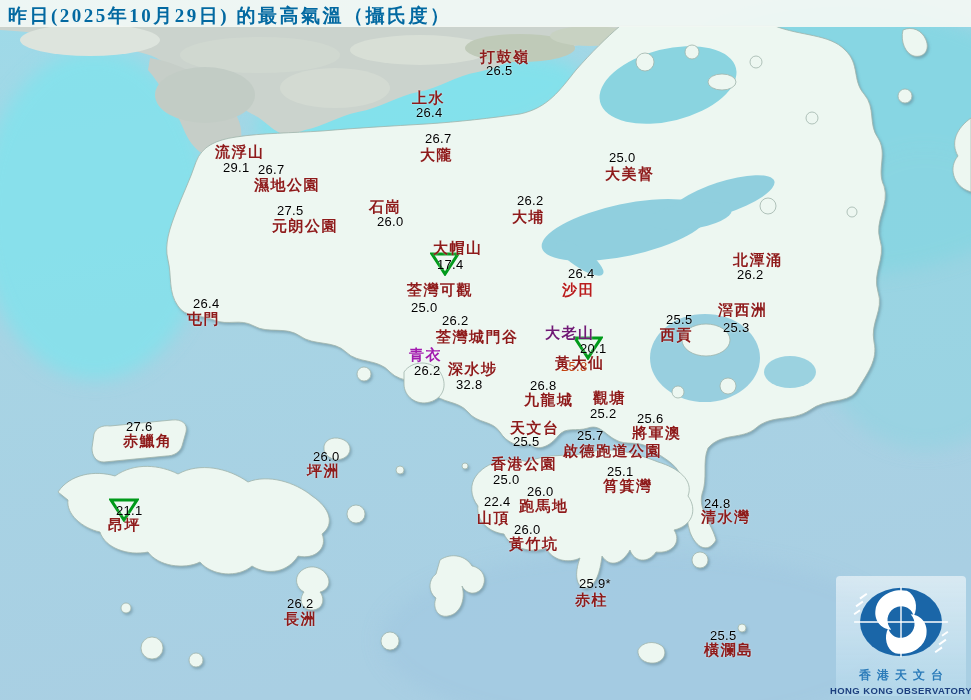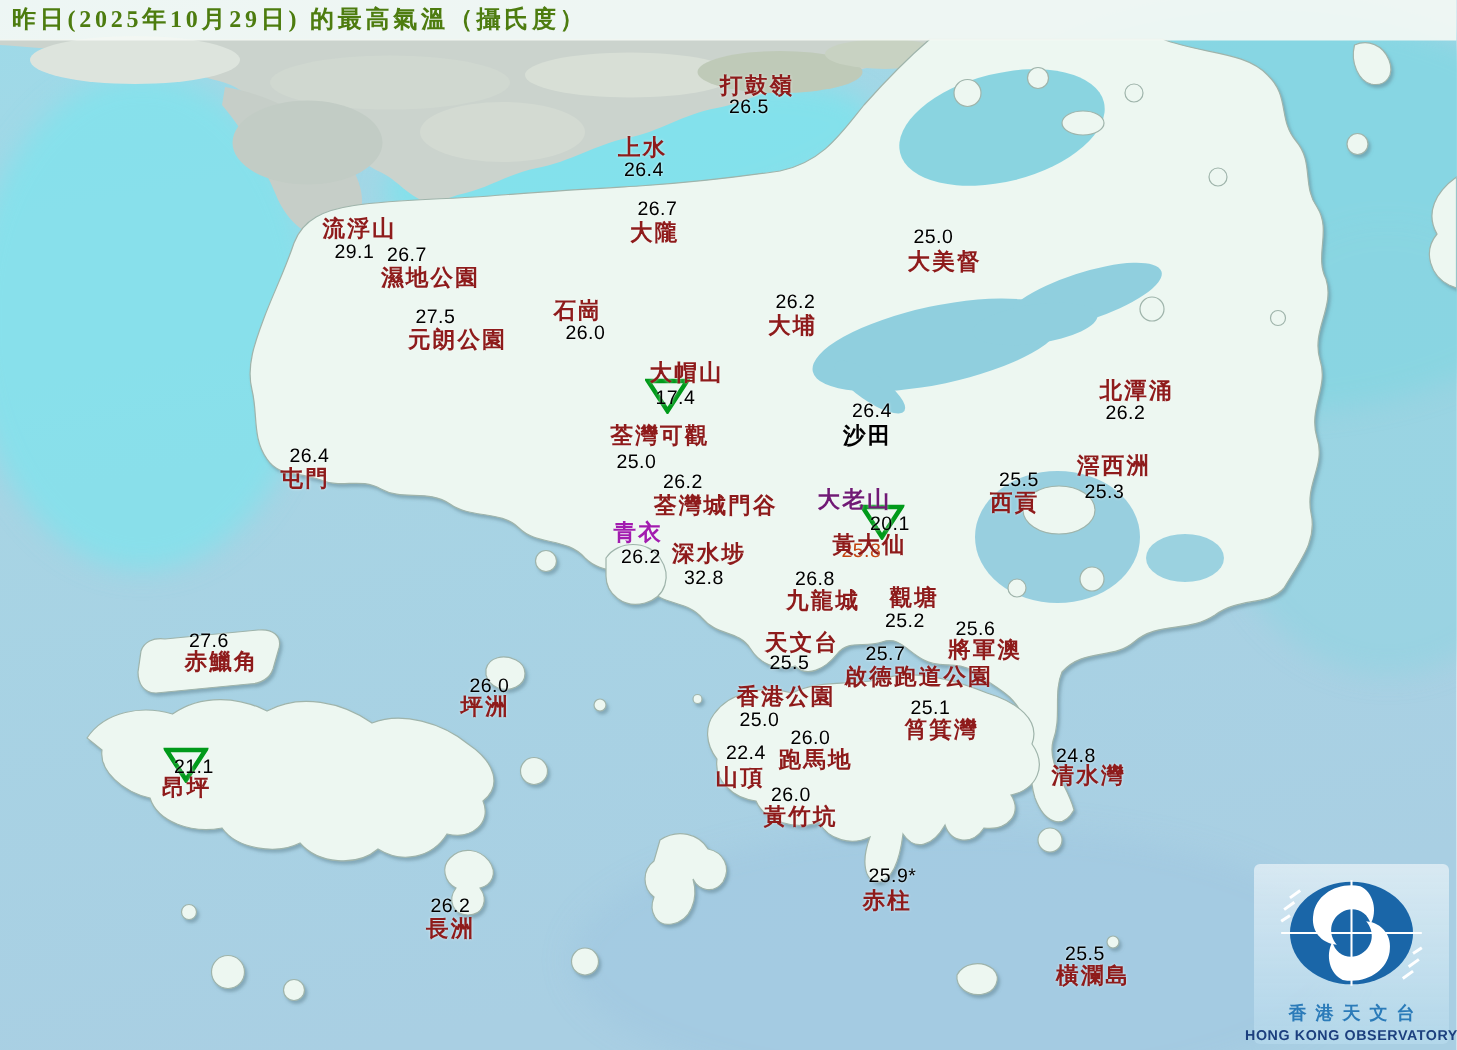--- a/index.html
+++ b/index.html
@@ -1,21 +1,21 @@
 <!DOCTYPE html>
 <html><head>
 <meta charset="utf-8">
 <style>
   html,body{margin:0;padding:0;background:#dfe9ee;}
   .stage{position:relative;width:971px;height:700px;overflow:hidden;
          font-family:"Liberation Sans",sans-serif;}
   .stage svg.map{position:absolute;left:0;top:0;z-index:0;}
   .map-title{position:absolute;left:8px;top:3px;z-index:5;
-     font-family:"Liberation Serif",serif;font-size:16px;font-weight:600;
-     color:#4d7c0f;letter-spacing:2.5px;white-space:nowrap;}
+     font-family:"Liberation Serif",serif;font-size:19px;font-weight:600;
+     color:#0369a1;letter-spacing:2.5px;white-space:nowrap;}
   #stations{position:absolute;left:0;top:0;width:100%;height:100%;z-index:4;pointer-events:none;}
   .station{position:absolute;left:0;top:0;}
   .s-name{position:absolute;white-space:nowrap;z-index:3;
      font-family:"Liberation Serif",serif;font-size:15px;font-weight:600;
      color:#8e1b1b;letter-spacing:1.5px;text-shadow:0 0 2px rgba(255,255,255,.65);}
   .s-val{position:absolute;white-space:nowrap;z-index:3;
      font-family:Liberation Sans, sans-serif;font-size:13px;color:#000;
      letter-spacing:.3px;text-shadow:0 0 2px rgba(255,255,255,.75);}
   .tri{position:absolute;z-index:2;}
   .tri polygon{fill:none;stroke:#009a1a;stroke-width:3;}
@@ -215,21 +215,21 @@
       <span class="s-name" style="left: 512px; top: 208px; color: rgb(142, 27, 27);">大埔</span>
     </div>
       <div class="station">
 
       <span class="s-val" style="left: 737px; top: 267px; color: rgb(0, 0, 0);">26.2</span>
       <span class="s-name" style="left: 733px; top: 251px; color: rgb(142, 27, 27);">北潭涌</span>
     </div>
       <div class="station">
 
       <span class="s-val" style="left: 568px; top: 266px; color: rgb(0, 0, 0);">26.4</span>
-      <span class="s-name" style="left: 562px; top: 281px; color: #000000;">沙田</span>
+      <span class="s-name" style="left: 562px; top: 281px; color: #b91c1c;">沙田</span>
     </div>
       <div class="station">
 
       <span class="s-val" style="left: 723px; top: 320px; color: rgb(0, 0, 0);">25.3</span>
       <span class="s-name" style="left: 718px; top: 301px; color: rgb(142, 27, 27);">滘西洲</span>
     </div>
       <div class="station">
 
       <span class="s-val" style="left: 666px; top: 312px; color: rgb(0, 0, 0);">25.5</span>
       <span class="s-name" style="left: 660px; top: 326px; color: rgb(142, 27, 27);">西貢</span>

